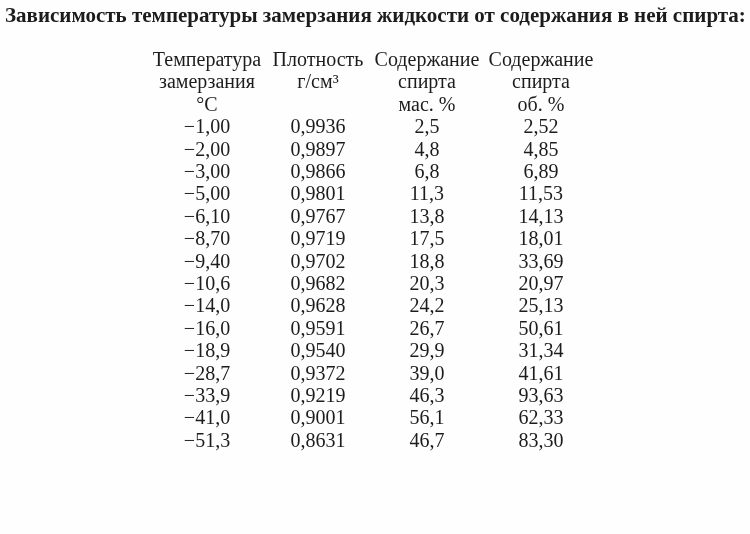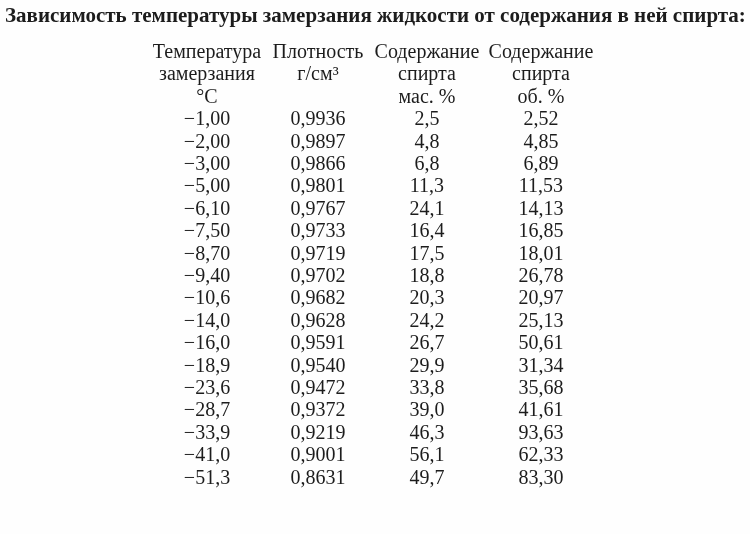--- a/index.html
+++ b/index.html
@@ -17,21 +17,21 @@
   .page-title {
     margin: 3px 12px 0 5px;
     font-size: 21px;
     font-weight: bold;
     line-height: 25px;
     white-space: nowrap;
   }
   table.freeze-table {
     border-collapse: collapse;
     table-layout: fixed;
-    margin: 12px 0 0 150px;
+    margin: 20px 0 0 150px;
     border: none;
   }
   table.freeze-table col.c1 { width: 114px; }
   table.freeze-table col.c2 { width: 108px; }
   table.freeze-table col.c3 { width: 110px; }
   table.freeze-table col.c4 { width: 118px; }
   table.freeze-table th,
   table.freeze-table td {
     padding: 0;
     border: none;
@@ -108,40 +108,34 @@
         </tr>
         <tr>
           <td>−5,00</td>
           <td>0,9801</td>
           <td>11,3</td>
           <td>11,53</td>
         </tr>
         <tr>
           <td>−6,10</td>
           <td>0,9767</td>
-          <td>24,1</td>
+          <td>13,8</td>
           <td>14,13</td>
-        </tr>
-        <tr>
-          <td>−7,50</td>
-          <td>0,9733</td>
-          <td>16,4</td>
-          <td>16,85</td>
         </tr>
         <tr>
           <td>−8,70</td>
           <td>0,9719</td>
           <td>17,5</td>
           <td>18,01</td>
         </tr>
         <tr>
           <td>−9,40</td>
           <td>0,9702</td>
           <td>18,8</td>
-          <td>26,78</td>
+          <td>33,69</td>
         </tr>
         <tr>
           <td>−10,6</td>
           <td>0,9682</td>
           <td>20,3</td>
           <td>20,97</td>
         </tr>
         <tr>
           <td>−14,0</td>
           <td>0,9628</td>
@@ -154,45 +148,39 @@
           <td>26,7</td>
           <td>50,61</td>
         </tr>
         <tr>
           <td>−18,9</td>
           <td>0,9540</td>
           <td>29,9</td>
           <td>31,34</td>
         </tr>
         <tr>
-          <td>−23,6</td>
-          <td>0,9472</td>
-          <td>33,8</td>
-          <td>35,68</td>
-        </tr>
-        <tr>
           <td>−28,7</td>
           <td>0,9372</td>
           <td>39,0</td>
           <td>41,61</td>
         </tr>
         <tr>
           <td>−33,9</td>
           <td>0,9219</td>
           <td>46,3</td>
           <td>93,63</td>
         </tr>
         <tr>
           <td>−41,0</td>
           <td>0,9001</td>
           <td>56,1</td>
           <td>62,33</td>
         </tr>
         <tr>
           <td>−51,3</td>
           <td>0,8631</td>
-          <td>49,7</td>
+          <td>46,7</td>
           <td>83,30</td>
         </tr>
       </tbody>
   </table>
 
 </div>
 
 </body></html>

